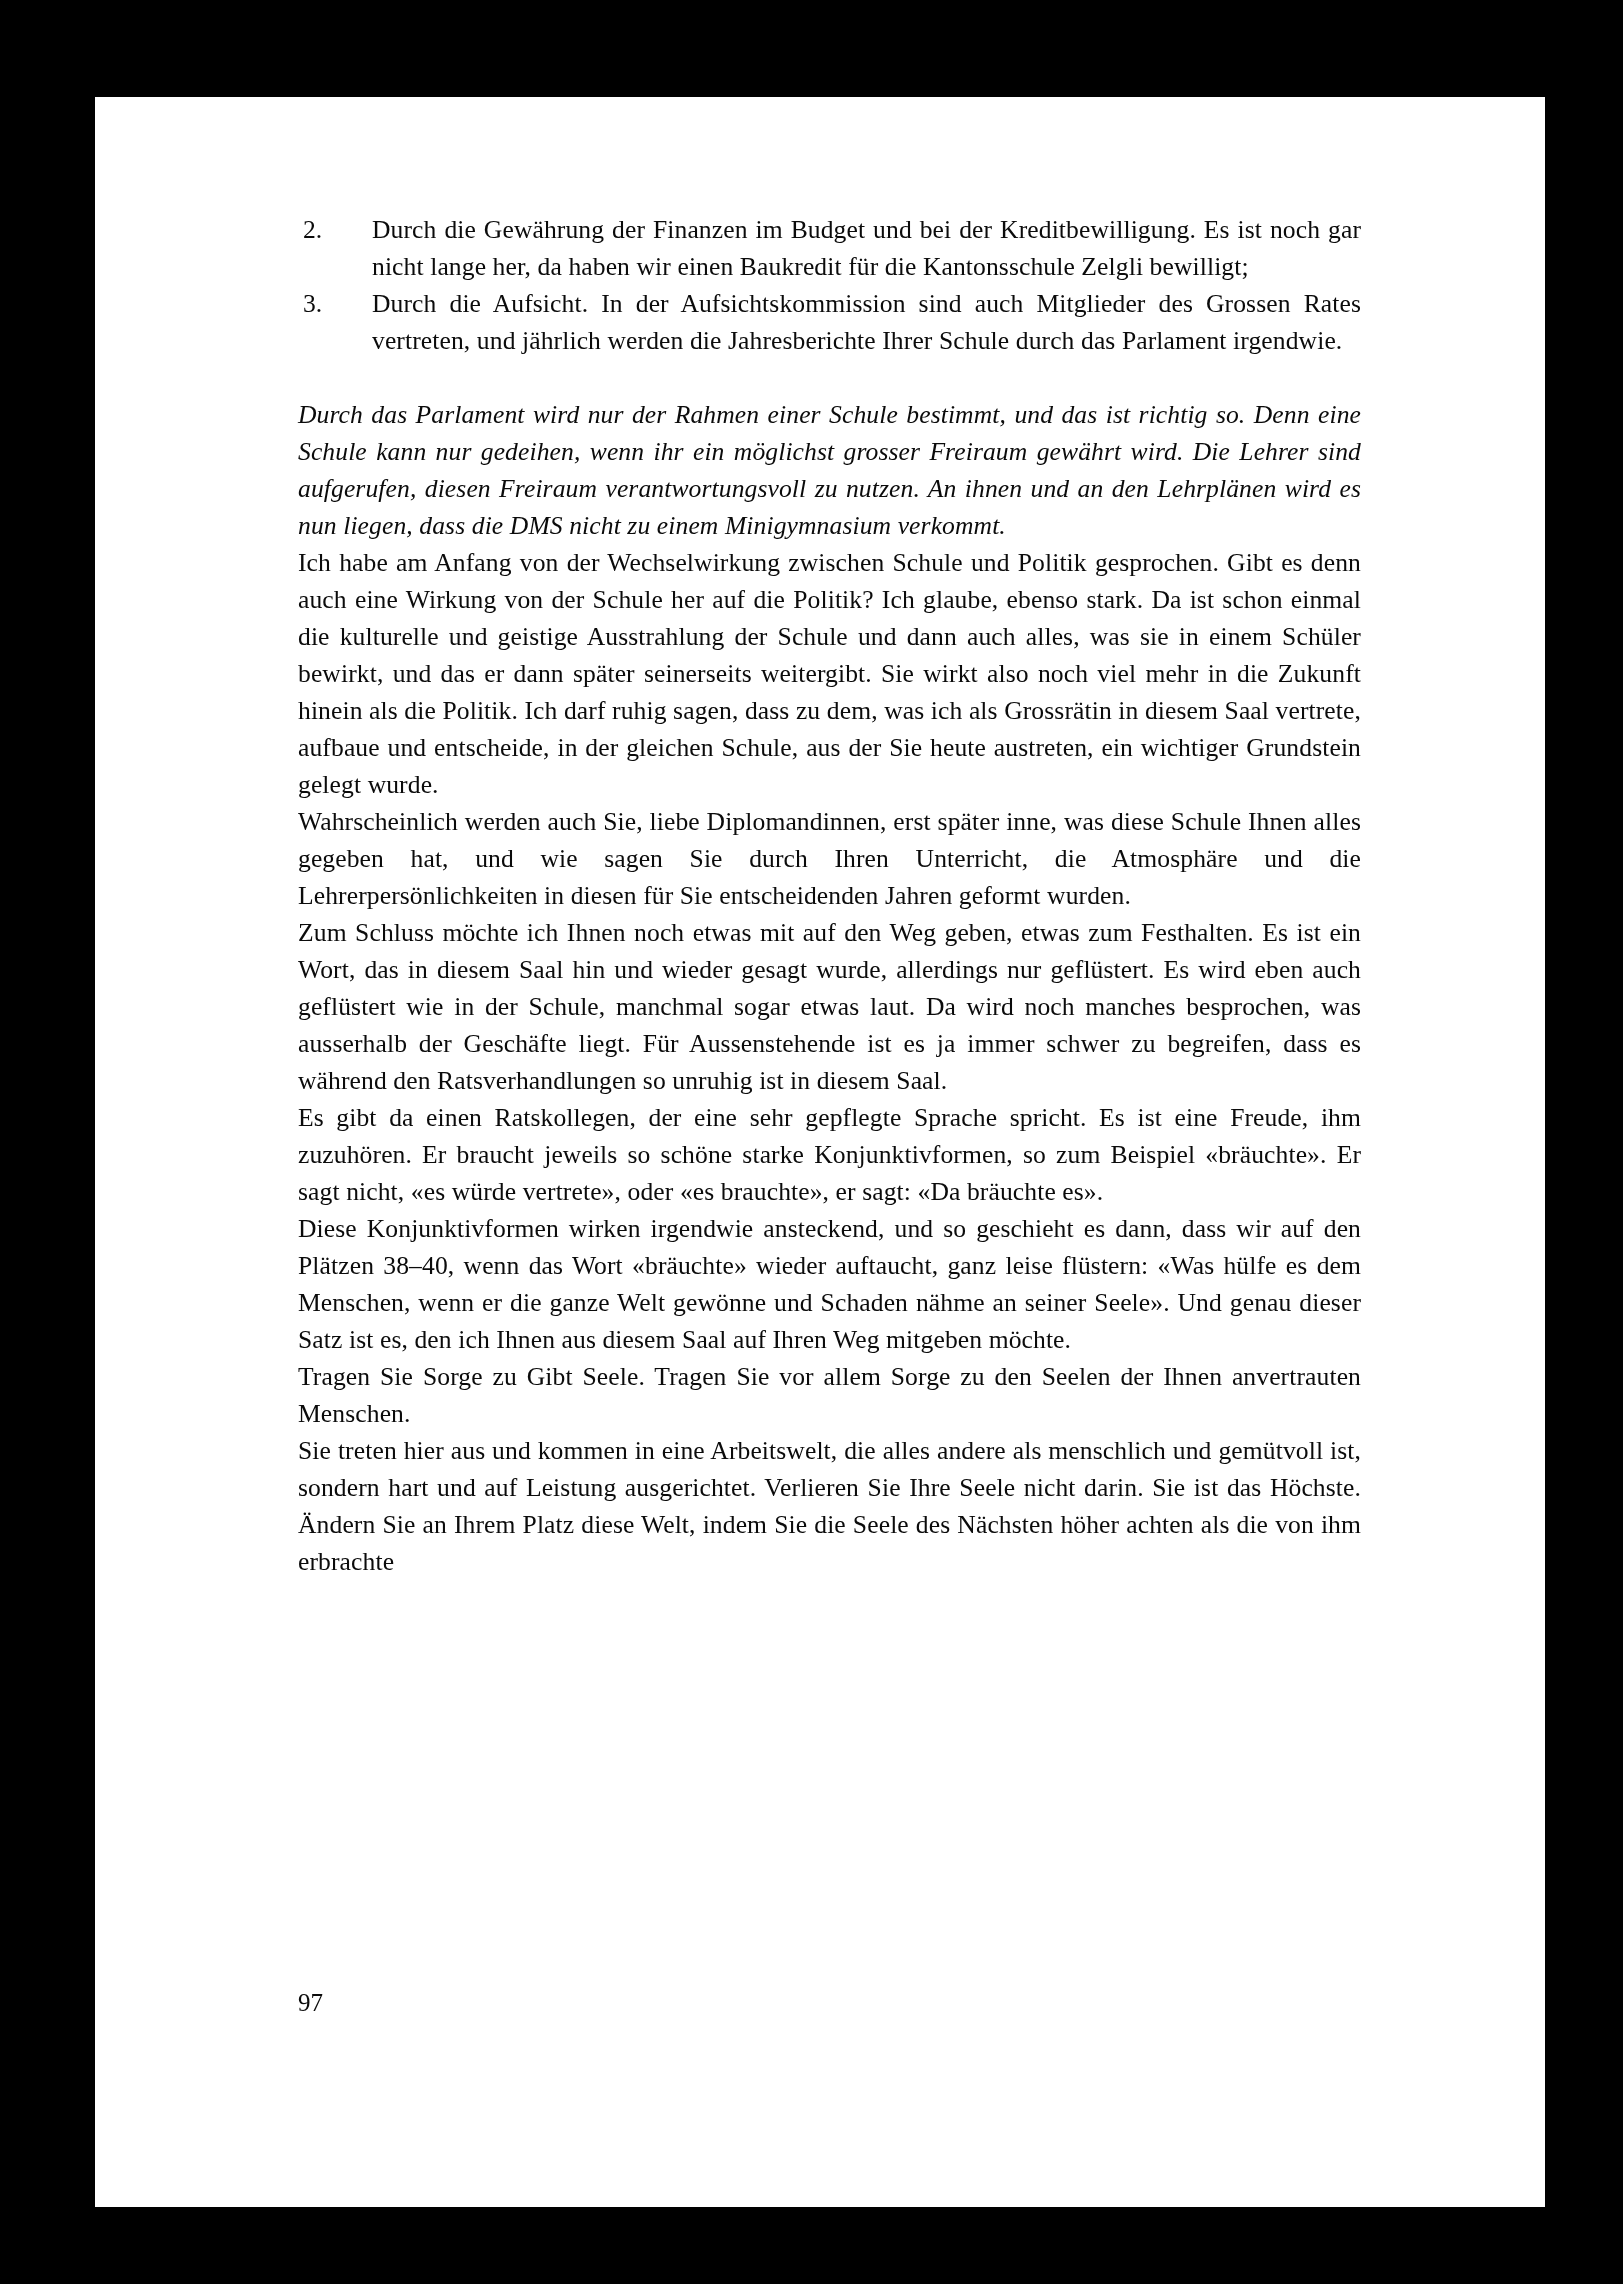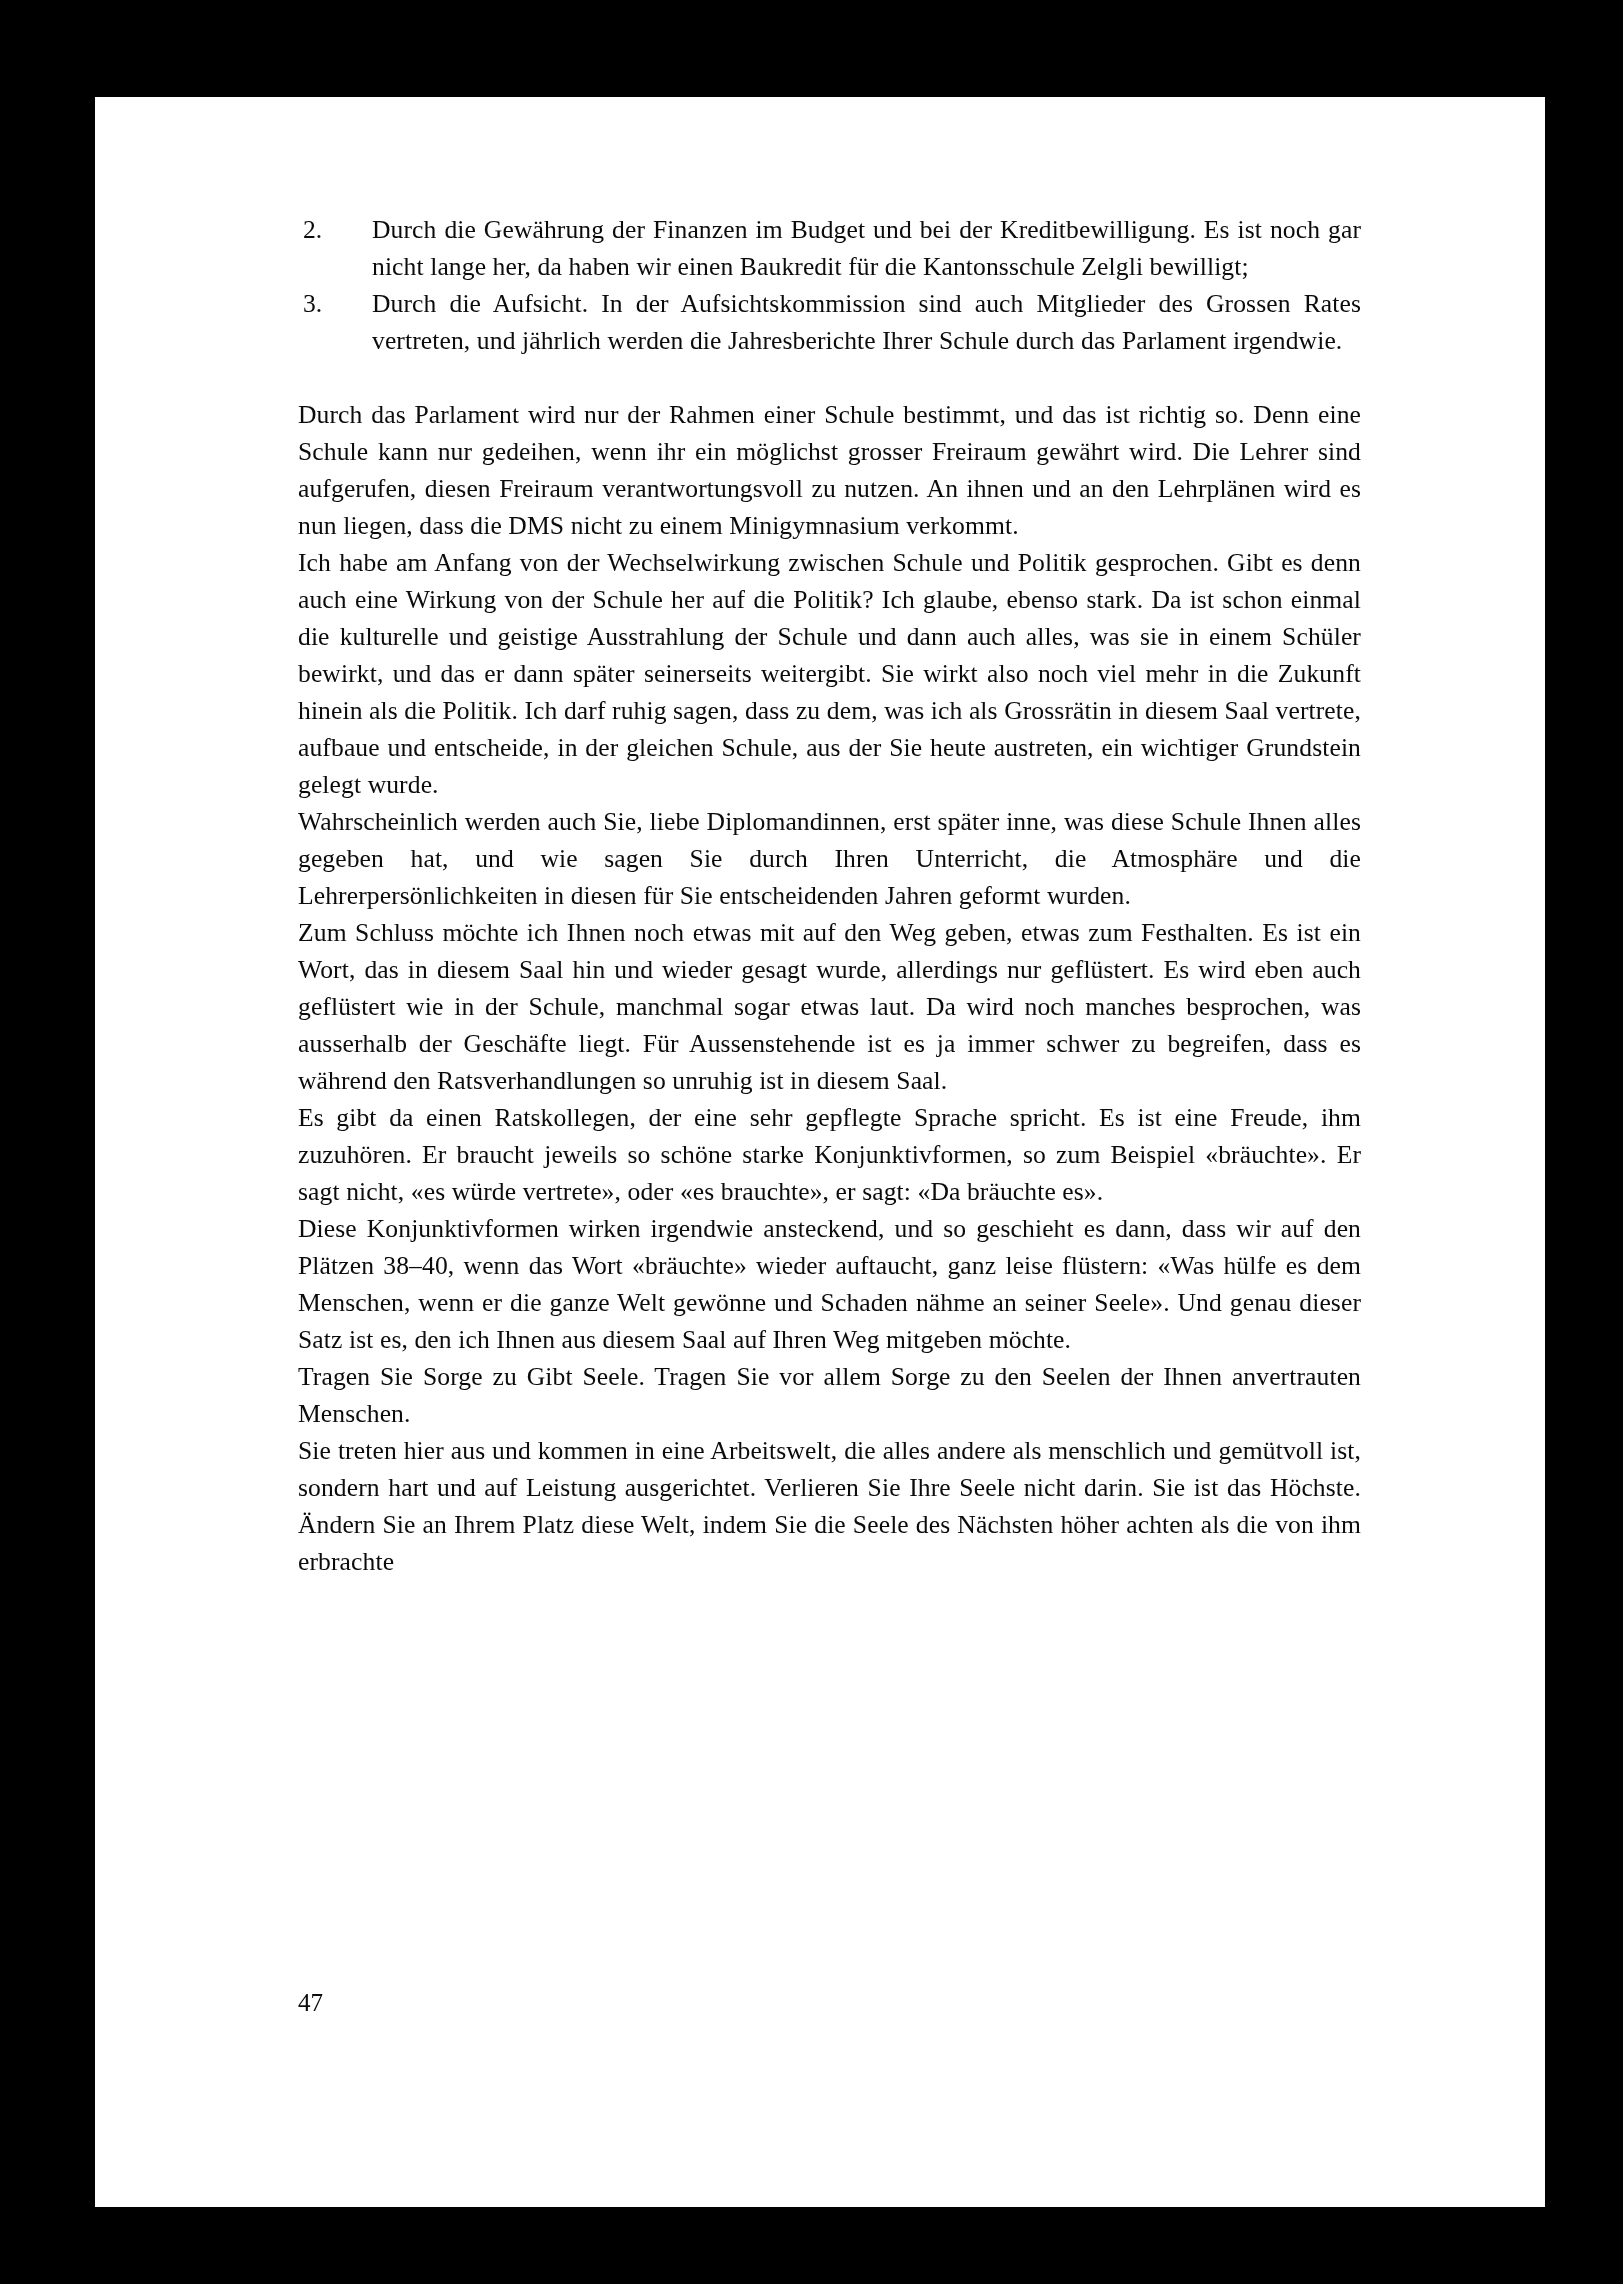--- a/index.html
+++ b/index.html
@@ -61,20 +61,21 @@
   .para {
     font-size: 25.6px;
     line-height: 37px;
     text-align: justify;
     color: #0b0b0b;
     margin: 0;
     letter-spacing: 0.1px;
   }
   .para.spaced-before {
     margin-top: 37px;
+    font-style: italic;
   }
   .folio {
     position: absolute;
     left: 203px;
     top: 1891px;
     font-size: 25px;
     line-height: 29px;
     color: #0b0b0b;
   }
   
@@ -100,16 +101,16 @@
       <p class="para spaced-before">Durch das Parlament wird nur der Rahmen einer Schule bestimmt, und das ist richtig so. Denn eine Schule kann nur gedeihen, wenn ihr ein möglichst grosser Freiraum gewährt wird. Die Lehrer sind aufgerufen, diesen Freiraum verantwortungsvoll zu nutzen. An ihnen und an den Lehrplänen wird es nun liegen, dass die DMS nicht zu einem Minigymnasium verkommt.</p>
       <p class="para">Ich habe am Anfang von der Wechselwirkung zwischen Schule und Politik gesprochen. Gibt es denn auch eine Wirkung von der Schule her auf die Politik? Ich glaube, ebenso stark. Da ist schon einmal die kulturelle und geistige Ausstrahlung der Schule und dann auch alles, was sie in einem Schüler bewirkt, und das er dann später seinerseits weitergibt. Sie wirkt also noch viel mehr in die Zukunft hinein als die Politik. Ich darf ruhig sagen, dass zu dem, was ich als Grossrätin in diesem Saal vertrete, aufbaue und entscheide, in der gleichen Schule, aus der Sie heute austreten, ein wichtiger Grundstein gelegt wurde.</p>
       <p class="para">Wahrscheinlich werden auch Sie, liebe Diplomandinnen, erst später inne, was diese Schule Ihnen alles gegeben hat, und wie sagen Sie durch Ihren Unterricht, die Atmosphäre und die Lehrerpersönlichkeiten in diesen für Sie entscheidenden Jahren geformt wurden.</p>
       <p class="para">Zum Schluss möchte ich Ihnen noch etwas mit auf den Weg geben, etwas zum Festhalten. Es ist ein Wort, das in diesem Saal hin und wieder gesagt wurde, allerdings nur geflüstert. Es wird eben auch geflüstert wie in der Schule, manchmal sogar etwas laut. Da wird noch manches besprochen, was ausserhalb der Geschäfte liegt. Für Aussenstehende ist es ja immer schwer zu begreifen, dass es während den Ratsverhandlungen so unruhig ist in diesem Saal.</p>
       <p class="para">Es gibt da einen Ratskollegen, der eine sehr gepflegte Sprache spricht. Es ist eine Freude, ihm zuzuhören. Er braucht jeweils so schöne starke Konjunktivformen, so zum Beispiel «bräuchte». Er sagt nicht, «es würde vertrete», oder «es brauchte», er sagt: «Da bräuchte es».</p>
       <p class="para">Diese Konjunktivformen wirken irgendwie ansteckend, und so geschieht es dann, dass wir auf den Plätzen 38–40, wenn das Wort «bräuchte» wieder auftaucht, ganz leise flüstern: «Was hülfe es dem Menschen, wenn er die ganze Welt gewönne und Schaden nähme an seiner Seele». Und genau dieser Satz ist es, den ich Ihnen aus diesem Saal auf Ihren Weg mitgeben möchte.</p>
       <p class="para">Tragen Sie Sorge zu Gibt Seele. Tragen Sie vor allem Sorge zu den Seelen der Ihnen anvertrauten Menschen.</p>
       <p class="para">Sie treten hier aus und kommen in eine Arbeitswelt, die alles andere als menschlich und gemütvoll ist, sondern hart und auf Leistung ausgerichtet. Verlieren Sie Ihre Seele nicht darin. Sie ist das Höchste. Ändern Sie an Ihrem Platz diese Welt, indem Sie die Seele des Nächsten höher achten als die von ihm erbrachte</p>
 
     </div>
-    <div class="folio">47</div>
+    <div class="folio">97</div>
   </div>
 </div>
 
 
 </body></html>

